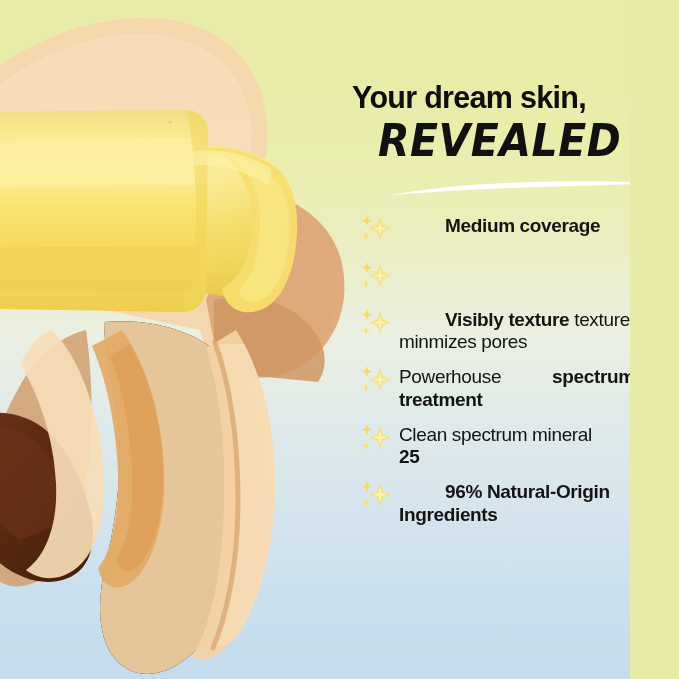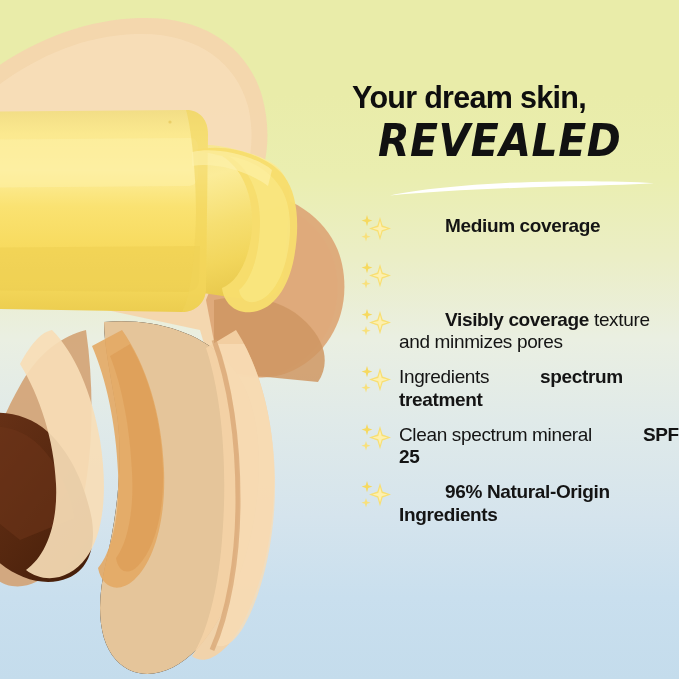--- a/index.html
+++ b/index.html
@@ -6,21 +6,21 @@
   * { margin:0; padding:0; box-sizing:border-box; }
   html, body { width:679px; height:679px; }
   body {
     font-family:"Liberation Sans", sans-serif;
     overflow:hidden;
     background:#e8eba8;
   }
 
   .canvas {
     position:relative;
-    width:679px;
+    width:630px;
     height:679px;
     overflow:hidden;
     background:linear-gradient(to bottom,
       #e9eca9 0%,
       #e9eca9 14%,
       #eaeeb0 26%,
       #ebeec6 38%,
       #eaefe2 50%,
       #e0eae9 62%,
       #d5e4ed 76%,
@@ -286,35 +286,35 @@
       <div class="bullet">
         <span class="spark">
           <svg viewBox="0 0 36 34" xmlns="http://www.w3.org/2000/svg" aria-hidden="true">
             <path d="M22,3 L24.6,11.6 L33,14.6 L24.6,17.6 L22,26.2 L19.4,17.6 L11,14.6 L19.4,11.6 Z" fill="#f8df72"></path>
             <path d="M22,7 L23.7,13 L29.6,14.6 L23.7,16.2 L22,22.2 L20.3,16.2 L14.4,14.6 L20.3,13 Z" fill="#fdf0b0"></path>
             <path d="M9,1 L10.3,5.3 L14.4,6.6 L10.3,7.9 L9,12.2 L7.7,7.9 L3.6,6.6 L7.7,5.3 Z" fill="#f6d95f"></path>
             <path d="M8,18 L9.1,21.6 L12.6,22.7 L9.1,23.8 L8,27.4 L6.9,23.8 L3.4,22.7 L6.9,21.6 Z" fill="#f8e07b"></path>
           </svg>
         </span>
         <span class="btext">
-          <b>Visibly coverage </b><span class="reg">texture and minmizes pores</span>
-        </span>
-      </div>
-
-      <div class="bullet">
-        <span class="spark">
-          <svg viewBox="0 0 36 34" xmlns="http://www.w3.org/2000/svg" aria-hidden="true">
-            <path d="M22,3 L24.6,11.6 L33,14.6 L24.6,17.6 L22,26.2 L19.4,17.6 L11,14.6 L19.4,11.6 Z" fill="#f8df72"></path>
-            <path d="M22,7 L23.7,13 L29.6,14.6 L23.7,16.2 L22,22.2 L20.3,16.2 L14.4,14.6 L20.3,13 Z" fill="#fdf0b0"></path>
-            <path d="M9,1 L10.3,5.3 L14.4,6.6 L10.3,7.9 L9,12.2 L7.7,7.9 L3.6,6.6 L7.7,5.3 Z" fill="#f6d95f"></path>
-            <path d="M8,18 L9.1,21.6 L12.6,22.7 L9.1,23.8 L8,27.4 L6.9,23.8 L3.4,22.7 L6.9,21.6 Z" fill="#f8e07b"></path>
-          </svg>
-        </span>
-        <span class="btext">
-          <span class="reg">Ingredients </span><b>spectrum treatment</b>
+          <b>Visibly texture </b><span class="reg">texture and minmizes pores</span>
+        </span>
+      </div>
+
+      <div class="bullet">
+        <span class="spark">
+          <svg viewBox="0 0 36 34" xmlns="http://www.w3.org/2000/svg" aria-hidden="true">
+            <path d="M22,3 L24.6,11.6 L33,14.6 L24.6,17.6 L22,26.2 L19.4,17.6 L11,14.6 L19.4,11.6 Z" fill="#f8df72"></path>
+            <path d="M22,7 L23.7,13 L29.6,14.6 L23.7,16.2 L22,22.2 L20.3,16.2 L14.4,14.6 L20.3,13 Z" fill="#fdf0b0"></path>
+            <path d="M9,1 L10.3,5.3 L14.4,6.6 L10.3,7.9 L9,12.2 L7.7,7.9 L3.6,6.6 L7.7,5.3 Z" fill="#f6d95f"></path>
+            <path d="M8,18 L9.1,21.6 L12.6,22.7 L9.1,23.8 L8,27.4 L6.9,23.8 L3.4,22.7 L6.9,21.6 Z" fill="#f8e07b"></path>
+          </svg>
+        </span>
+        <span class="btext">
+          <span class="reg">Powerhouse </span><b>spectrum treatment</b>
         </span>
       </div>
 
       <div class="bullet">
         <span class="spark">
           <svg viewBox="0 0 36 34" xmlns="http://www.w3.org/2000/svg" aria-hidden="true">
             <path d="M22,3 L24.6,11.6 L33,14.6 L24.6,17.6 L22,26.2 L19.4,17.6 L11,14.6 L19.4,11.6 Z" fill="#f8df72"></path>
             <path d="M22,7 L23.7,13 L29.6,14.6 L23.7,16.2 L22,22.2 L20.3,16.2 L14.4,14.6 L20.3,13 Z" fill="#fdf0b0"></path>
             <path d="M9,1 L10.3,5.3 L14.4,6.6 L10.3,7.9 L9,12.2 L7.7,7.9 L3.6,6.6 L7.7,5.3 Z" fill="#f6d95f"></path>
             <path d="M8,18 L9.1,21.6 L12.6,22.7 L9.1,23.8 L8,27.4 L6.9,23.8 L3.4,22.7 L6.9,21.6 Z" fill="#f8e07b"></path>

